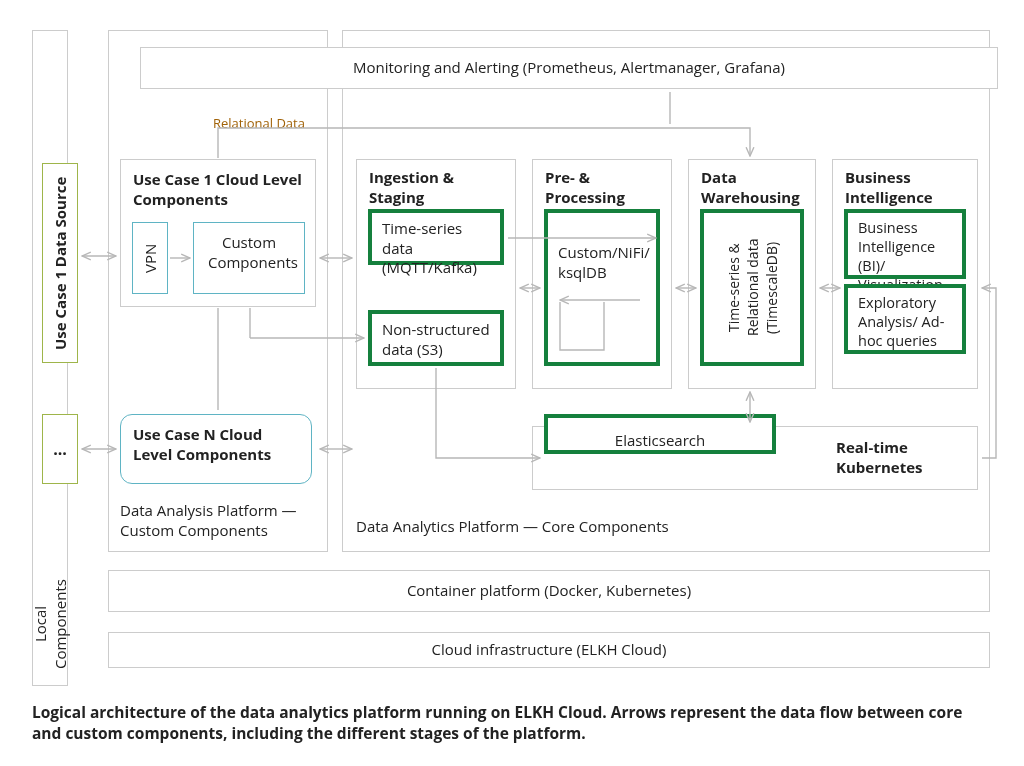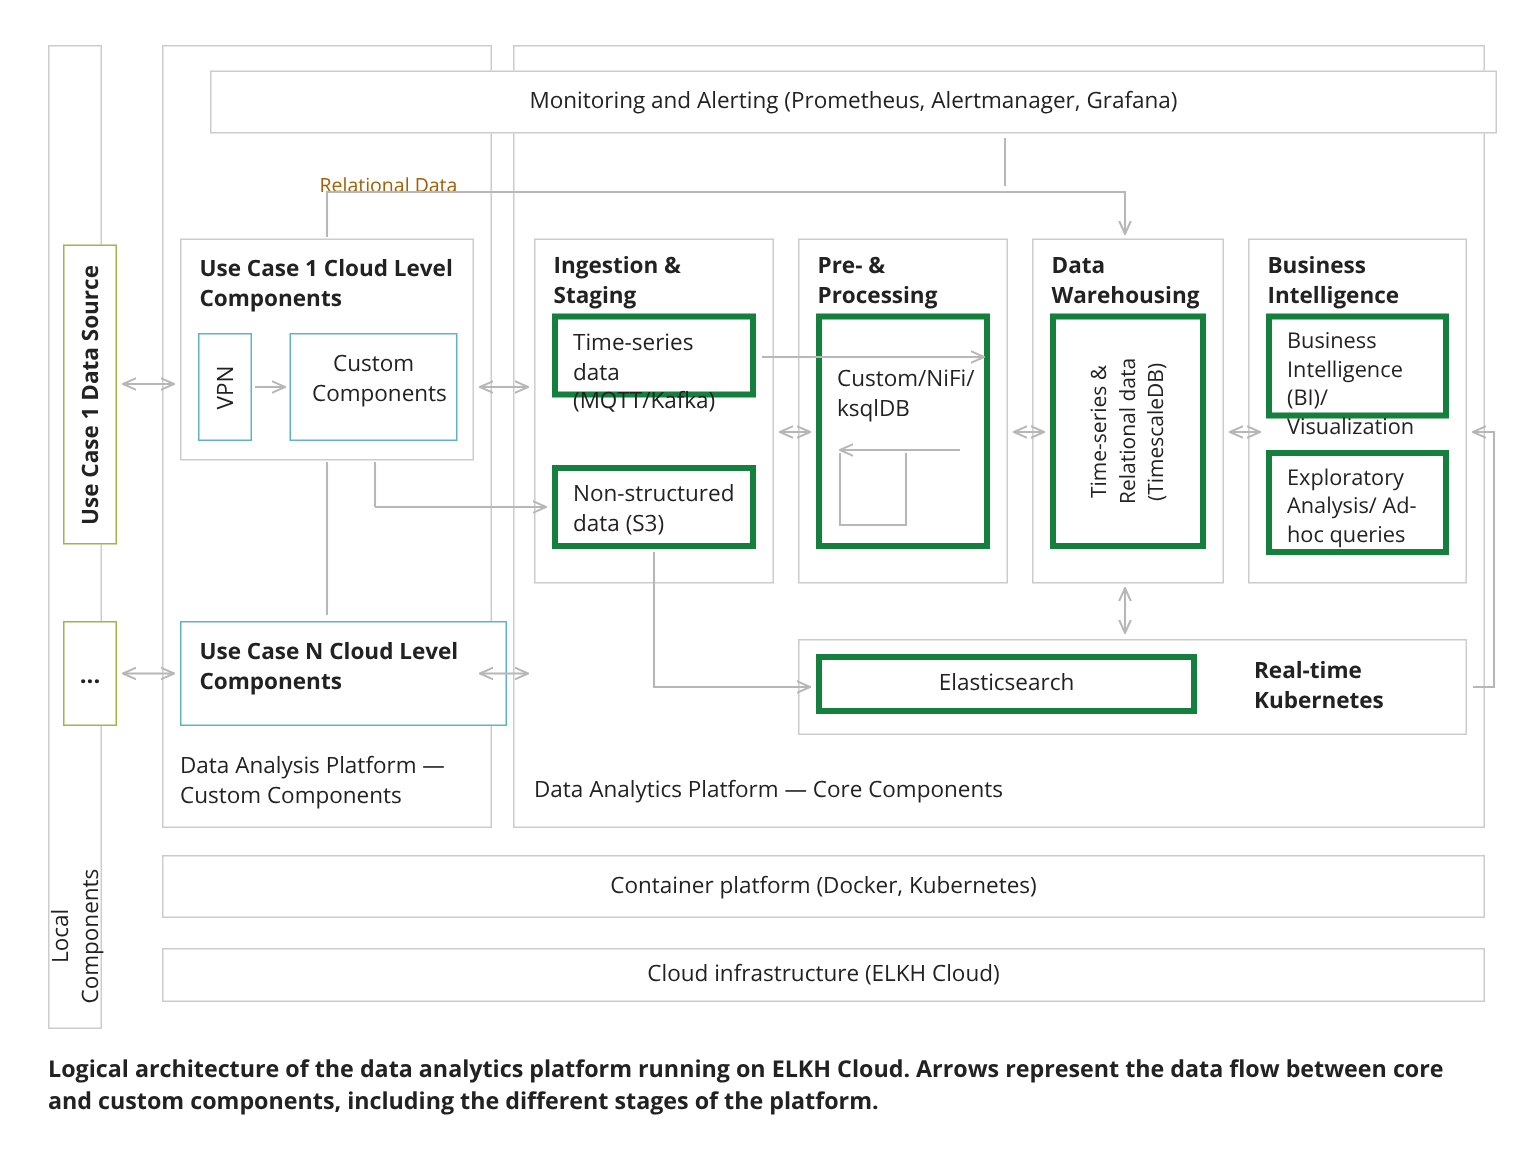--- a/index.html
+++ b/index.html
@@ -42,21 +42,21 @@
   <div class="box thin" style="left:108px; top:30px; width:220px; height:522px;"></div>
 
   <div class="box thin" style="left:120px; top:159px; width:196px; height:148px;">
     <div class="bold lbl" style="padding:10px 12px 6px;">Use Case 1 Cloud Level Components</div>
   </div>
   <div class="box teal" style="left:132px; top:222px; width:36px; height:72px;">
     <div class="vtxt">VPN</div>
   </div>
   <div class="box teal pad lbl" style="left:193px; top:222px; width:112px; height:72px;text-align:center;">Custom Components</div>
 
-  <div class="box teal" style="left:120px; top:414px; width:218px; height:70px;">
+  <div class="box teal" style="left:120px; top:414px; width:192px; height:70px;border-radius:12px;">
     <div class="bold lbl" style="padding:10px 12px;">Use Case N Cloud Level Components</div>
   </div>
 
   <div class="nolabel" style="position:absolute; left:120px; top:500px; width:200px;">Data Analysis Platform — Custom Components</div>
 
   <div class="box thin" style="left:342px; top:30px; width:648px; height:522px;"></div>
 
   <div class="box thin center lbl" style="left:120px; top:47px; width:858px; height:42px;margin-left:20px;">
     <span>Monitoring and Alerting (Prometheus, Alertmanager, Grafana)</span>
   </div>
@@ -81,24 +81,24 @@
     <div class="bold lbl" style="padding:8px 12px 4px;">Data Warehousing</div>
   </div>
   <div class="box gold" style="left:700px; top:209px; width:104px; height:157px;">
     <div class="vtxt" style="font-size:14px; padding:0 4px;">Time-series &amp; Relational data (TimescaleDB)</div>
   </div>
 
   <div class="box thin" style="left:832px; top:159px; width:146px; height:230px;">
     <div class="bold lbl" style="padding:8px 12px 4px;">Business Intelligence</div>
   </div>
   <div class="box gold padS lbl" style="left:844px; top:209px; width:122px; height:70px; font-size:14.5px;">Business Intelligence (BI)/ Visualization</div>
-  <div class="box gold padS lbl" style="left:844px; top:300px; width:122px; height:70px; font-size:14.5px;">Exploratory Analysis/ Ad-hoc queries</div>
+  <div class="box gold padS lbl" style="left:844px; top:284px; width:122px; height:70px; font-size:14.5px;">Exploratory Analysis/ Ad-hoc queries</div>
 
   <div class="box thin" style="left:532px; top:426px; width:446px; height:64px;"></div>
-  <div class="box gold center lbl" style="left:544px; top:436px; width:254px; height:40px;">
+  <div class="box gold center lbl" style="left:544px; top:414px; width:232px; height:40px;align-items:flex-end;">
     <span>Elasticsearch</span>
   </div>
   <div class="bold lbl" style="position:absolute; left:836px; top:438px; width:130px;">Real-time Kubernetes</div>
 
   <div class="nolabel" style="position:absolute; left:356px; top:516px;">Data Analytics Platform — Core Components</div>
 
   <div class="box thin center lbl" style="left:108px; top:570px; width:882px; height:42px;">
     <span>Container platform (Docker, Kubernetes)</span>
   </div>
   <div class="box thin center lbl" style="left:108px; top:632px; width:882px; height:36px;">

